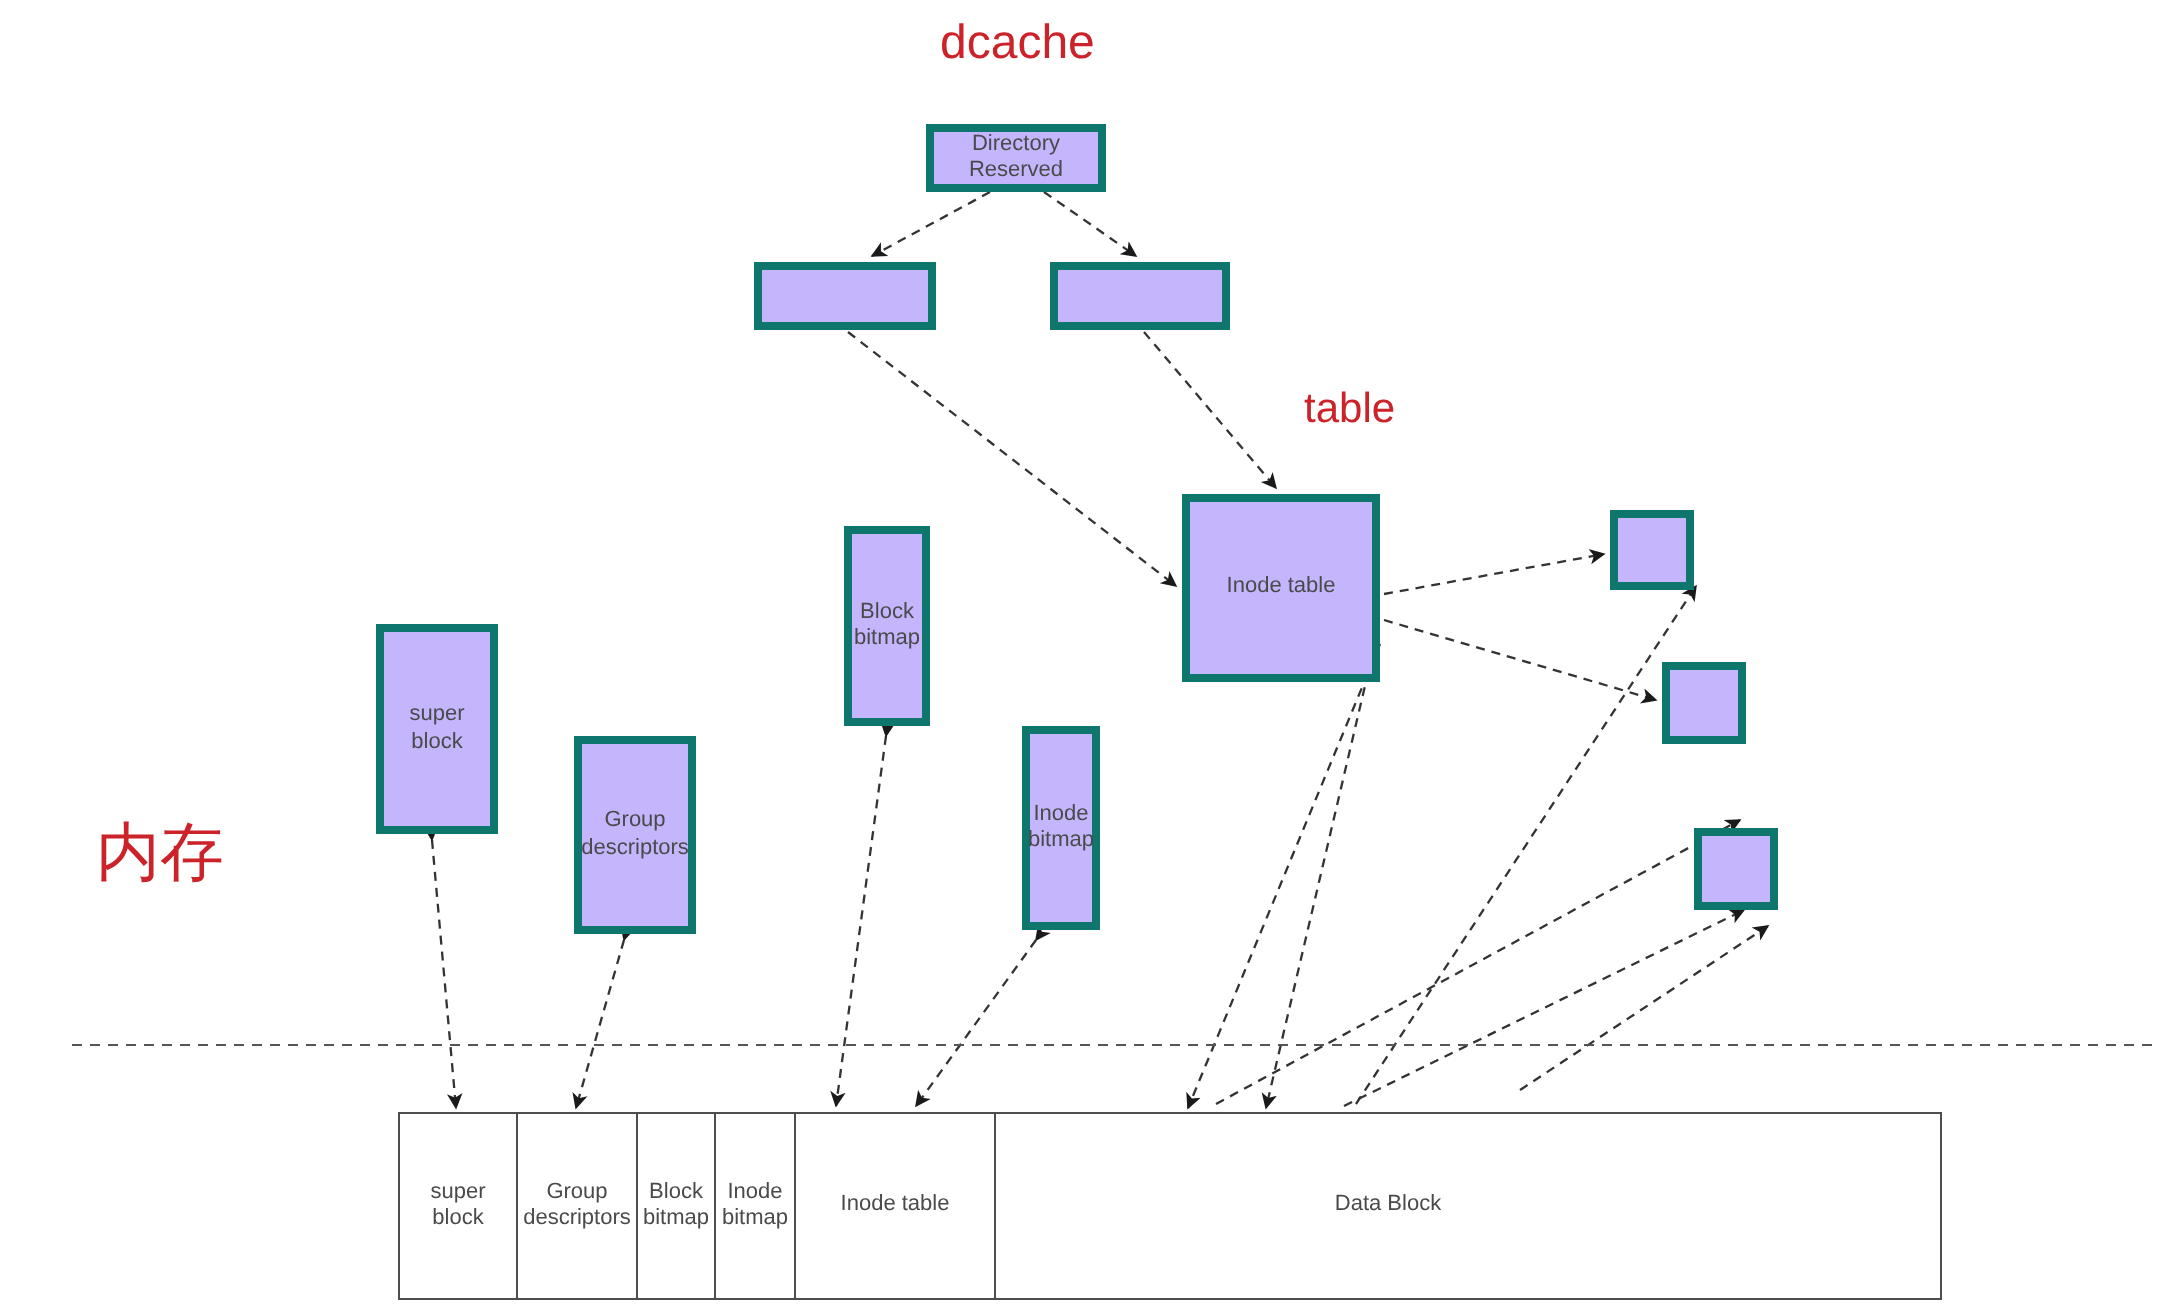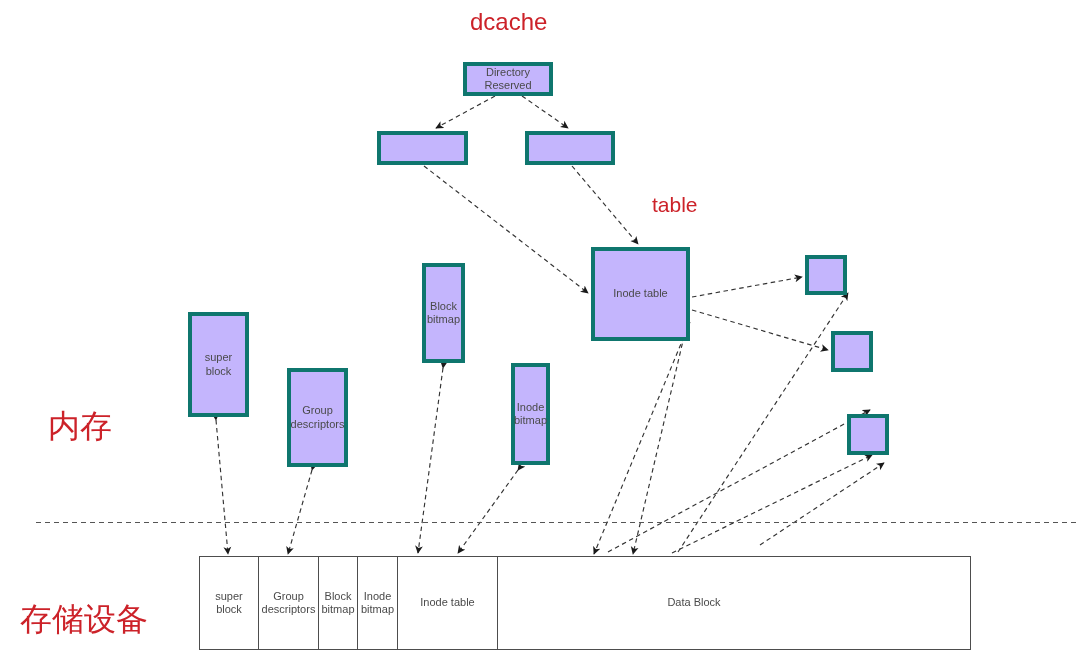--- a/index.html
+++ b/index.html
@@ -91,21 +91,20 @@
     <line x1="36" y1="522.5" x2="1080" y2="522.5" stroke="#555555" stroke-width="1.1" stroke-dasharray="5,4"></line>
   </svg>
 
   <div class="redlabel big" style="left:470px;top:8px;">dcache</div>
 
   <div class="redlabel mid" style="left:652px;top:193px;">table</div>
 
 
   <div class="redlabel cn" style="left:48px;top:405px;">内存</div>
 
-  <div class="redlabel cn" style="left:20px;top:598px;">存储设备</div>
 
   <div class="box" style="left:463px;top:62px;width:90px;height:34px;">
     <span>
       <i style="font-style:normal;display:block;">Directory</i>
       <i style="font-style:normal;display:block;">Reserved</i>
     </span>
   </div>
 
   <div class="box" style="left:377px;top:131px;width:91px;height:34px;"></div>
 

